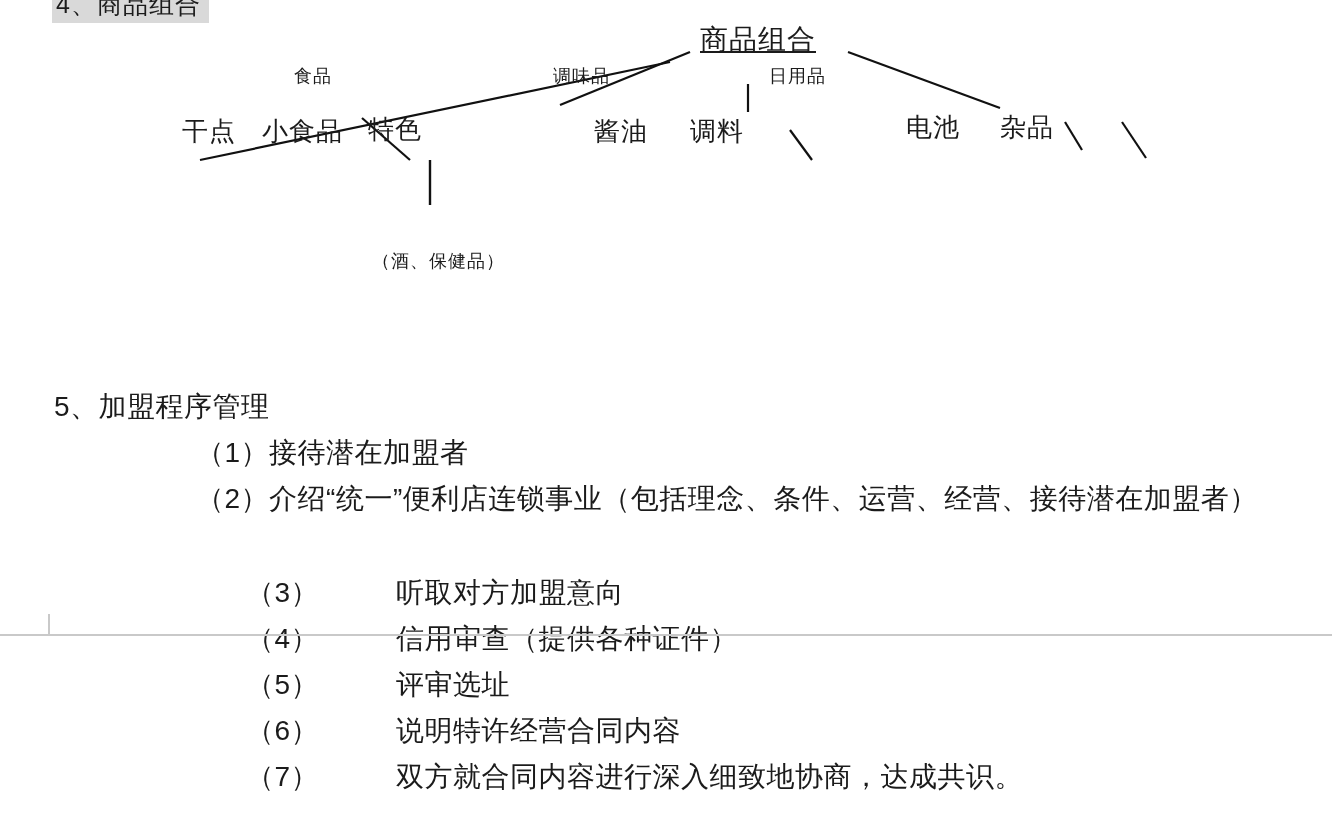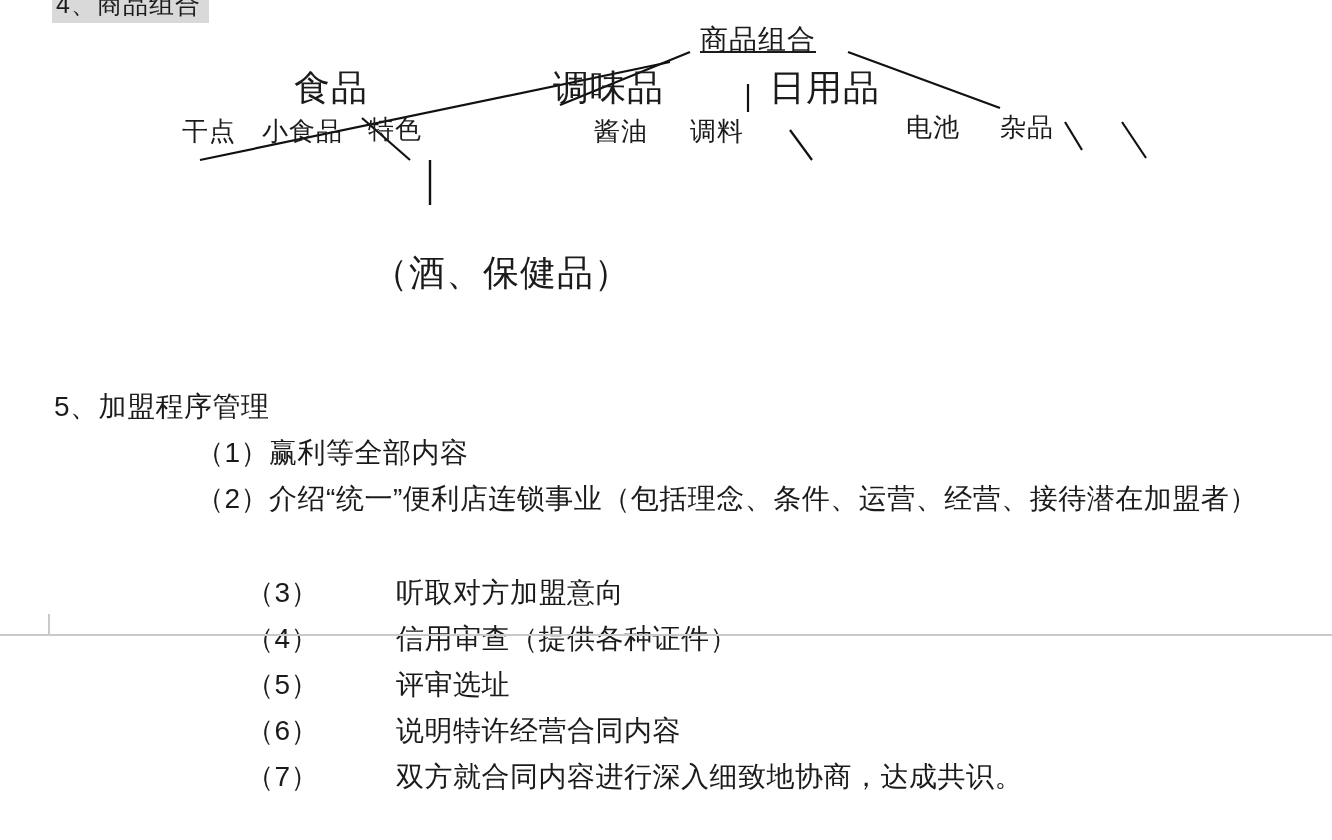--- a/index.html
+++ b/index.html
@@ -46,21 +46,21 @@
     left: 0;
     top: 0;
   }
   .node {
     position: absolute;
     font-size: 27px;
     white-space: nowrap;
     letter-spacing: 1px;
   }
   .node.lvl1 { font-size: 28px; text-decoration: underline; }
-  .node.lvl2 { font-size: 36px; }
+  .node.lvl2 { font-size: 18px; }
   .node.lvl3 { font-size: 26px; }
 
   
   .body-text {
     position: absolute;
     left: 0;
     top: 0;
     width: 1332px;
   }
   .para {
@@ -136,21 +136,21 @@
     <div class="node lvl3" style="left:690px; top:114px;">调料</div>
     <div class="node lvl3" style="left:906px; top:110px;text-align:center;">电池</div>
     <div class="node lvl3" style="left:1000px; top:110px;text-align:center;">杂品</div>
 
     <div class="node lvl2" style="left:372px; top:249px;">（酒、保健品）</div>
   </div>
 
   <div class="body-text">
     <div class="para" style="left:54px; top:388px;">5、加盟程序管理</div>
 
-    <div class="para" style="left:196px; top:434px;"><span>（1）</span><span>赢利等全部内容</span></div>
+    <div class="para" style="left:196px; top:434px;"><span>（1）</span><span>接待潜在加盟者</span></div>
 
     <div class="para wide" style="left:196px; top:480px; width:1120px;"><span>（2）</span><span>介绍“统一”便利店连锁事业（包括理念、条件、运营、经营、接待潜在加盟者）</span></div>
 
     <div class="para" style="left:246px; top:574px;"><span class="listnum">（3）</span><span>听取对方加盟意向</span></div>
 
     <div class="para" style="left:246px; top:620px;"><span class="listnum">（4）</span><span>信用审查（提供各种证件）</span></div>
 
     <div class="para" style="left:246px; top:666px;"><span class="listnum">（5）</span><span>评审选址</span></div>
 
     <div class="para" style="left:246px; top:712px;"><span class="listnum">（6）</span><span>说明特许经营合同内容</span></div>

